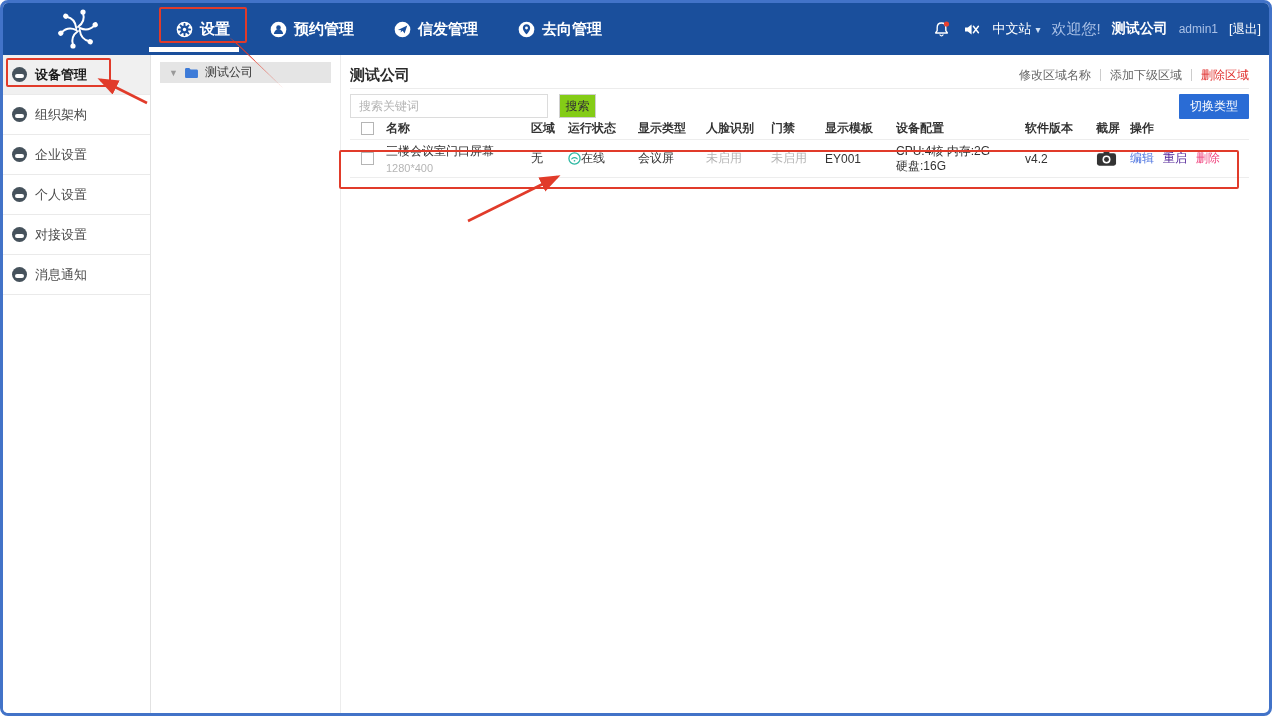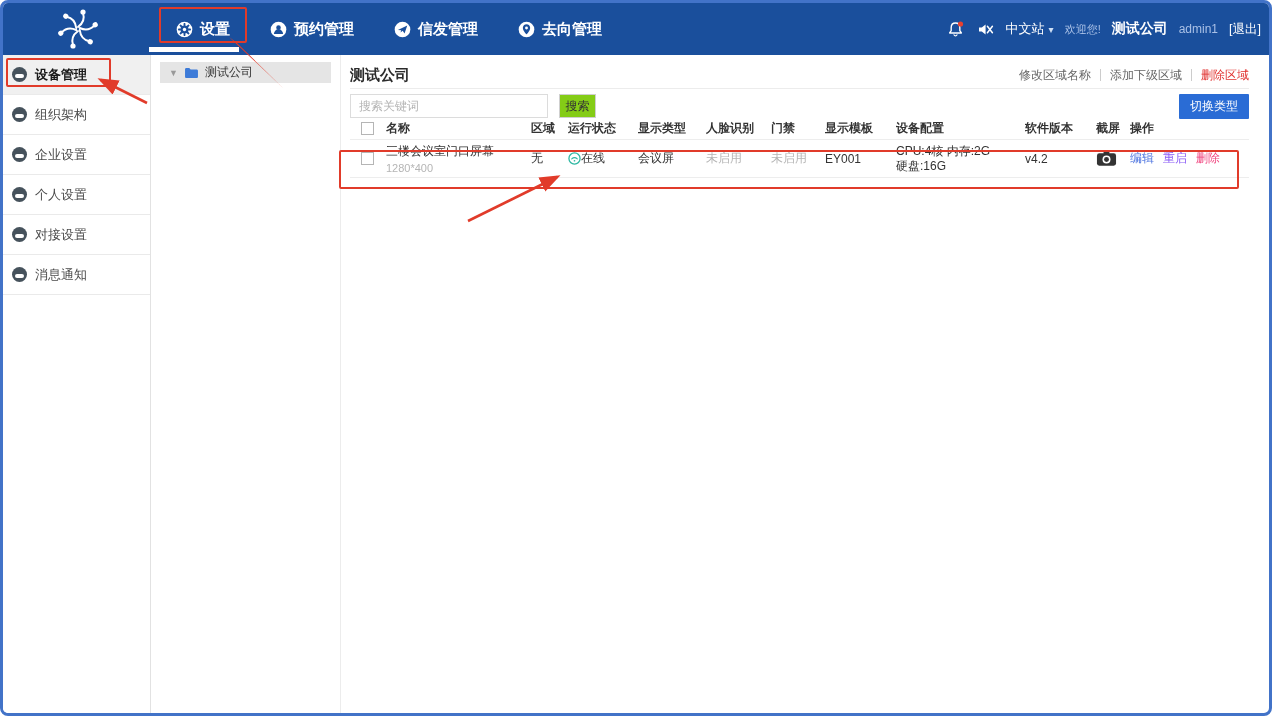--- a/index.html
+++ b/index.html
@@ -12,21 +12,21 @@
   .navbar{ position:relative; height:52px; background:#1a4f9c; display:flex; align-items:center; }
   .logo{ width:150px; display:flex; justify-content:center; align-items:center; }
   .tabs{ display:flex; height:52px; margin-left:3px; }
   .tab{ display:flex; align-items:center; gap:7px; padding:0 20px; color:#fff; font-size:15px; font-weight:600; cursor:pointer; }
   .ticon{ width:17px; height:17px; display:block; }
   .tab-underline{ position:absolute; left:146px; top:44px; width:90px; height:5px; background:#fff; }
   .nav-right{ margin-left:auto; display:flex; align-items:center; gap:11px; padding-right:8px; color:#fff; }
   .nicon{ width:19px; height:19px; display:block; }
   .lang{ font-size:13px; display:flex; align-items:center; gap:4px; }
   .chev{ font-size:10px; color:#cfe0f5; }
-  .welcome{ font-size:11px; color:#a9c0e6; }
+  .welcome{ font-size:15px; color:#a9c0e6; }
   .company{ font-size:14px; font-weight:bold; }
   .username{ font-size:12px; color:#a9c0e6; }
   .logout{ font-size:12.5px; }
   
   .content{ display:flex; height:658px; }
   .sidebar{ width:148px; border-right:1px solid #e2e2e2; background:#fff; }
   .side-item{ height:40px; display:flex; align-items:center; gap:8px; padding-left:9px;
     border-bottom:1px solid #eaeaea; font-size:13px; color:#4a4a4a; cursor:pointer; }
   .side-item.active{ background:#f0f0f0; color:#1a1a1a; font-weight:bold; }
   .side-icon{ width:15px; height:15px; border-radius:50%; background:#46525c; position:relative; flex:none; }
@@ -54,21 +54,21 @@
   .thead{ height:22px; font-size:12px; font-weight:bold; color:#333; border-bottom:1px solid #ededed; }
   .tdata{ height:38px; font-size:12px; color:#333; border-bottom:1px solid #ededed; }
   .cell{ overflow:hidden; white-space:nowrap; }
   .cb{ width:13px; height:13px; border:1px solid #b5b5b5; background:#fff; appearance:none; -webkit-appearance:none; cursor:pointer; margin-left:11px; display:block; }
   .name-sub{ font-size:11px; color:#b5b5b5; margin-top:2px; }
   .muted{ color:#b5b5b5; }
   .status{ display:flex; align-items:center; }
   .cfg{ line-height:15px; }
   .ops{ display:flex; gap:9px; font-size:12px; }
   .op-edit{ color:#4d74e0; cursor:pointer; }
-  .op-restart{ color:#8b5cf6; cursor:pointer; }
+  .op-restart{ color:#4c1d95; cursor:pointer; }
   .op-delete{ color:#f0437e; cursor:pointer; }
   .cam{ width:21px; height:17px; display:block; }
   
   .anno-box{ position:absolute; border:2px solid #e13b2a; border-radius:2px; pointer-events:none; z-index:50; }
   #anno-box-tab{ left:156px; top:4px; width:88px; height:36px; }
   #anno-box-side{ left:3px; top:55px; width:105px; height:29px; }
   #anno-box-row{ left:336px; top:147px; width:900px; height:39px; }
   .anno-arrows{ position:absolute; left:0; top:0; width:100%; height:100%; pointer-events:none; z-index:51; }
 </style>
 </head>

